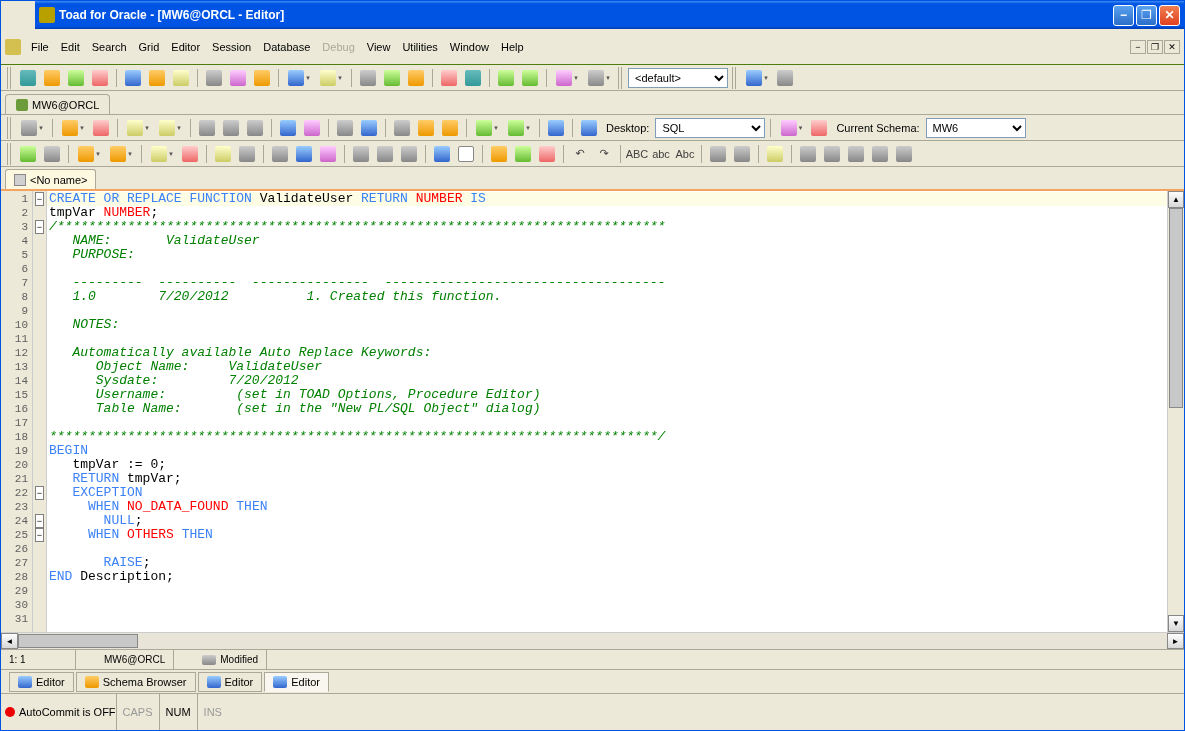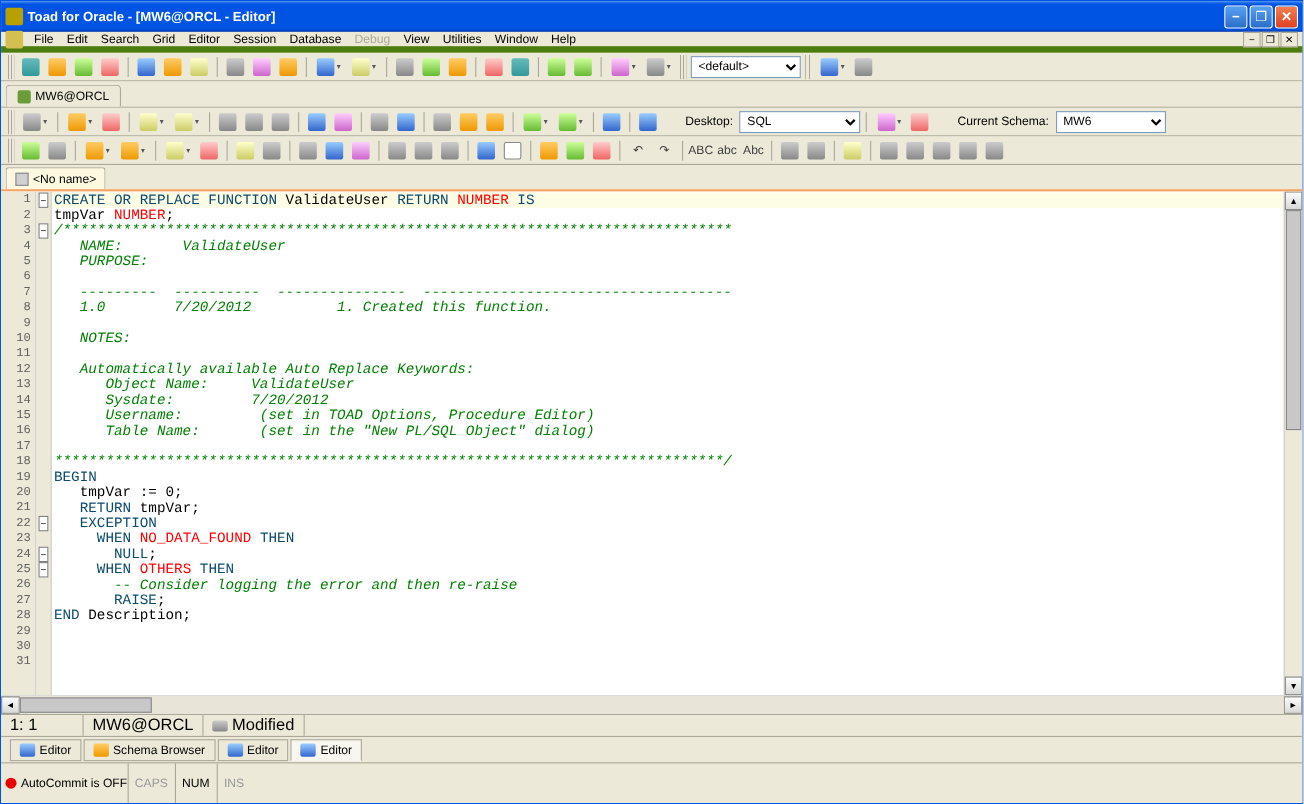--- a/index.html
+++ b/index.html
@@ -1,79 +1,79 @@
 <!DOCTYPE html>
 <html><head>
 <meta charset="utf-8">
 <style>
 * { box-sizing: border-box; margin: 0; padding: 0; }
 body { font-family: Tahoma, sans-serif; font-size: 11px; background: #ece9d8; overflow: hidden; width: 1185px; height: 731px; }
 
 .window { width: 1185px; height: 731px; border: 1px solid #0054e3; background: #ece9d8; display: flex; flex-direction: column; }
 
-.titlebar { height: 28px; background: linear-gradient(to bottom, #3f8cf3 0%, #0054e3 10%, #0054e3 90%, #003bb0 100%); display: flex; align-items: center; padding: 0 4px; }
+.titlebar { height: 28px; background: linear-gradient(to bottom, #3f8cf3 0%, #0054e3 10%, #0054e3 90%, #003bb0 100%); display: flex; align-items: center; padding: 0 4px; margin-left: 34px; }
 .titlebar-icon { width: 16px; height: 16px; background: #b8a000; border-radius: 2px; margin-right: 4px; }
 .titlebar-text { color: white; font-weight: bold; font-size: 12px; flex: 1; }
 .titlebar-btns { display: flex; gap: 2px; }
 .titlebar-btn { width: 21px; height: 21px; border: 1px solid #fff; background: linear-gradient(to bottom, #5aa1f0, #2a6ec8); border-radius: 3px; color: white; font-size: 12px; display: flex; align-items: center; justify-content: center; cursor: pointer; font-family: 'Segoe UI', sans-serif; }
 .titlebar-btn.close { background: linear-gradient(to bottom, #f08050, #e04020); }
 .titlebar-btn.close::after { content: "✕"; font-weight: bold; }
 .titlebar-btn.min::after { content: "−"; font-weight: bold; }
 .titlebar-btn.max::after { content: "❐"; }
 
-.menubar { height: 19px; background: #ece9d8; display: flex; align-items: center; padding: 0 4px; border-bottom: 6px solid #4d7c0f; }
+.menubar { height: 36px; background: #ece9d8; display: flex; align-items: center; padding: 0 4px; border-bottom: 1px solid #4d7c0f; }
 .menubar .icon { width: 16px; height: 16px; background: #d4c050; margin-right: 4px; border-radius: 2px; }
 .menuitem { padding: 2px 6px; cursor: pointer; }
 .menuitem.disabled { color: #aca899; }
 .mdi-btns { margin-left: auto; display: flex; gap: 1px; }
 .mdi-btn { width: 16px; height: 14px; border: 1px solid #aca899; background: #ece9d8; font-size: 9px; display: flex; align-items: center; justify-content: center; cursor: pointer; }
 
 .toolbar { height: 26px; background: #ece9d8; display: flex; align-items: center; padding: 2px 4px; border-bottom: 1px solid #aca899; gap: 2px; }
 .tbbtn { width: 22px; height: 22px; display: flex; align-items: center; justify-content: center; cursor: pointer; border: 1px solid transparent; }
 .tbbtn.dd { width: 30px; }
 .tbbtn.dd::after { content: "▾"; font-size: 7px; margin-left: 2px; color: #555; }
 .tbsep { width: 1px; height: 18px; background: #aca899; margin: 0 3px; }
 .tbsep2 { width: 6px; height: 22px; background: repeating-linear-gradient(to right, #aca899 0, #aca899 1px, transparent 1px, transparent 3px); margin: 0 2px; cursor: move;}
 .ico { width: 16px; height: 16px; display: inline-block; }
 .dropdown { height: 20px; font-size: 11px; background: white; border: 1px solid #7f9db9; padding: 1px 2px; }
-.tb-label { padding: 0 4px; margin-left: 17px; }
+.tb-label { padding: 0 4px; }
 .tb-text { color: #404040; padding: 0 2px; font-size: 11px;}
 
 .conn-tabs { height: 24px; background: #ece9d8; border-bottom: 1px solid #aca899; display: flex; align-items: flex-end; padding-left: 4px;}
 .conn-tab { height: 20px; padding: 2px 10px; background: #ece9d8; border: 1px solid #aca899; border-bottom: none; border-radius: 4px 4px 0 0; display: flex; align-items: center; gap: 4px; font-size: 11px; cursor: pointer;}
 .conn-tab .c-ico { width: 12px; height: 12px; background: #6b9b3b; border-radius: 2px;}
 
 .doc-tabs { height: 22px; background: #ece9d8; display: flex; align-items: flex-end; padding-left: 4px; }
 .doc-tab { height: 20px; padding: 2px 8px; background: #fdf8e0; border: 1px solid #aca899; border-bottom: none; border-radius: 3px 3px 0 0; display: flex; align-items: center; gap: 4px; font-size: 11px; cursor: pointer;}
 .doc-tab .d-ico { width: 12px; height: 12px; background: #d0d0d0; border:1px solid #888; }
 
 .editor-area { flex: 1; display: flex; background: white; position: relative; overflow: hidden; border-top: 2px solid #f4a460;}
 .gutter { width: 32px; background: #ece9d8; border-right: 1px solid #ccc; font-family: 'Courier New', monospace; font-size: 11px; color: #606060; text-align: right; padding-right: 4px; padding-top: 1px;}
 .gutter div { height: 14px; line-height: 14px;}
 .fold-col { width: 14px; background: #ece9d8; border-right: 1px solid #ccc; padding-top: 1px;}
 .fold-col div { height: 14px; display:flex; align-items:center; justify-content:center;}
 .fold-box { width: 9px; height: 9px; border: 1px solid #808080; background: #fff; font-size: 9px; line-height: 7px; text-align: center; color: #000; cursor: pointer;}
 .code { flex: 1; font-family: 'Courier New', monospace; font-size: 13px; padding-top: 1px; padding-left: 2px; overflow: hidden; position: relative;}
 .code-line { height: 14px; line-height: 14px; white-space: pre;}
 .code .hl-row { background: #fdfce4; position: absolute; left: 0; right: 0; height: 14px; top: 1px; z-index: 0;}
 .code-content { position: relative; z-index: 1;}
-.kw { color: #0c4a6e; text-align: center; }
+.kw { color: #3b82f6; text-align: center; }
 .kw2 { color: #ff0000; }
 .com { color: #008000; font-style: italic; }
 .ident { color: #000; }
 .vscroll { width: 17px; background: #ece9d8; border-left: 1px solid #ccc; position: relative;}
 .vscroll-thumb { position: absolute; top: 17px; left: 1px; right: 1px; height: 200px; background: #c8c8c8; border: 1px solid #888;}
 .vscroll-btn { position: absolute; left:0; right:0; height: 17px; background: linear-gradient(#fdfdfd,#d8d8d8); border: 1px solid #888; font-size: 8px; text-align:center; line-height: 15px;}
 
 .hscroll-area { height: 17px; background: #ece9d8; display: flex; border-top: 1px solid #ccc;}
 .hscroll-area .btn { width: 17px; background: linear-gradient(#fdfdfd,#d8d8d8); border: 1px solid #888; font-size: 8px; text-align:center; line-height: 15px;}
 .hscroll-track { flex:1; background: #e8e5d8; position: relative;}
 .hscroll-thumb { position:absolute; left:0; top:1px; bottom:1px; width: 120px; background: #c8c8c8; border: 1px solid #888;}
 
-.statusbar { height: 20px; background: #ece9d8; border-top: 1px solid #aca899; display: flex; align-items: center; font-size: 15px;}
+.statusbar { height: 20px; background: #ece9d8; border-top: 1px solid #aca899; display: flex; align-items: center; font-size: 10px; gap: 20px;}
 .statusbar .cell { padding: 0 8px; border-right: 1px solid #aca899; height: 100%; display: flex; align-items: center; gap: 4px;}
 .statusbar .cell.w { min-width: 75px;}
 
 .bottom-tabs { height: 24px; background: #ece9d8; border-top: 1px solid #aca899; display: flex; align-items: center; padding-left: 8px; gap: 2px;}
 .btm-tab { padding: 3px 8px; border: 1px solid #aca899; background: #ece9d8; display: flex; align-items: center; gap: 4px; font-size: 11px; cursor: pointer;}
 .btm-tab.active { background: #f8f6ee; border-bottom-color: #f8f6ee;}
 .btm-tab .b-ico { width: 14px; height: 12px;}
 
 .footer { height: 37px; background: #ece9d8; border-top: 1px solid #aca899; display: flex; align-items: center; padding-left: 4px; font-size: 11px;}
 .footer .dot { width: 10px; height: 10px; background: #e00; border-radius: 50%; margin-right: 4px;}
@@ -510,21 +510,21 @@
           <div class="code-line"><span class="com">      Table Name:       (set in the "New PL/SQL Object" dialog)</span></div>
           <div class="code-line"><span class="com"></span></div>
           <div class="code-line"><span class="com">******************************************************************************/</span></div>
           <div class="code-line"><span class="kw">BEGIN</span></div>
           <div class="code-line"><span class="ident">   tmpVar := 0;</span></div>
           <div class="code-line"><span class="ident">   </span><span class="kw">RETURN</span><span class="ident"> tmpVar;</span></div>
           <div class="code-line"><span class="ident">   </span><span class="kw">EXCEPTION</span></div>
           <div class="code-line"><span class="ident">     </span><span class="kw">WHEN</span><span class="ident"> </span><span class="kw2">NO_DATA_FOUND</span><span class="ident"> </span><span class="kw">THEN</span></div>
           <div class="code-line"><span class="ident">       </span><span class="kw">NULL</span><span class="ident">;</span></div>
           <div class="code-line"><span class="ident">     </span><span class="kw">WHEN</span><span class="ident"> </span><span class="kw2">OTHERS</span><span class="ident"> </span><span class="kw">THEN</span></div>
-          <div class="code-line"><span class="ident">       </span><span class="com">-- Consider logging the error and then re-raise</span></div>
+          <div class="code-line"><span class="ident">       </span></div>
           <div class="code-line"><span class="ident">       </span><span class="kw">RAISE</span><span class="ident">;</span></div>
           <div class="code-line"><span class="kw">END</span><span class="ident"> Description;</span></div>
         </div>
     </div>
     <div class="vscroll">
       <div class="vscroll-btn" style="top:0">▲</div>
       <div class="vscroll-thumb"></div>
       <div class="vscroll-btn" style="bottom:0">▼</div>
     </div>
   </div>

